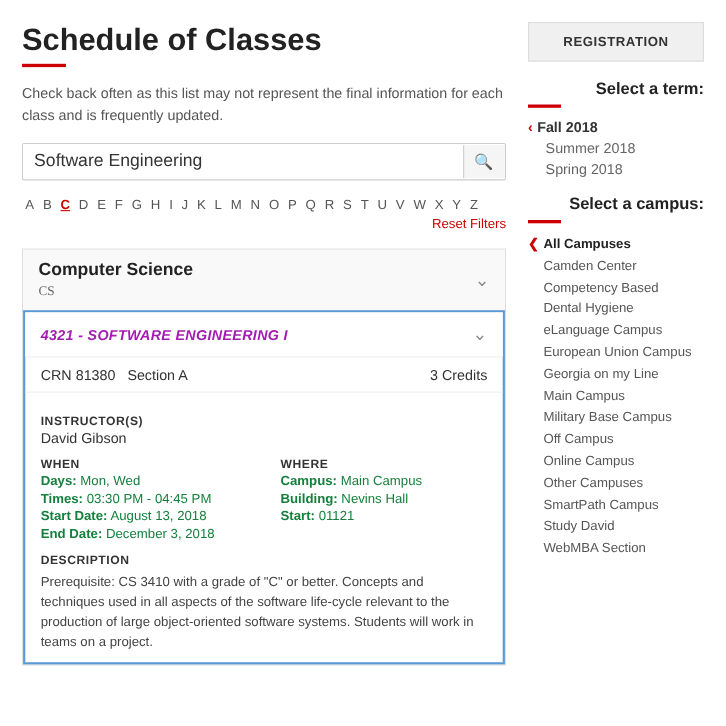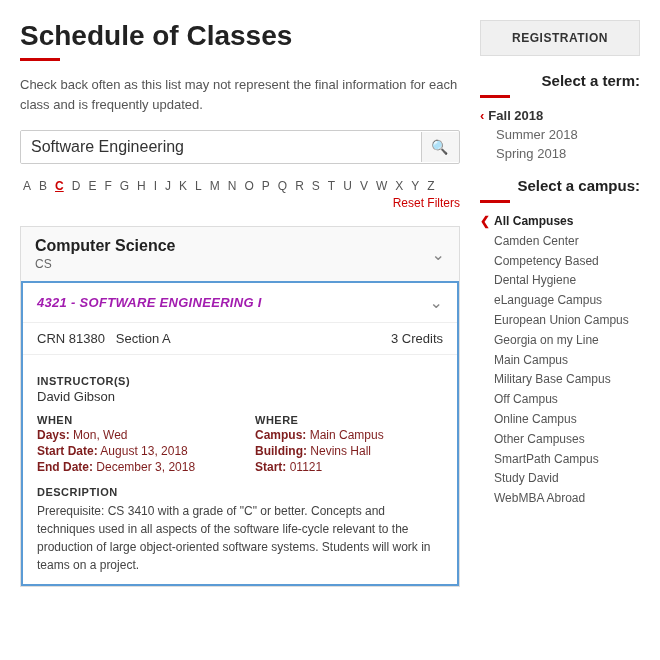--- a/index.html
+++ b/index.html
@@ -116,20 +116,21 @@
     }
     .dept-name {
       font-size: 16px;
       font-weight: bold;
       color: #222;
     }
     .dept-code {
       font-size: 12px;
       color: #666;
       margin-top: 2px;
+      font-family: Liberation Serif, serif;
     }
     .chevron {
       color: #888;
       font-size: 16px;
     }
 
     
     .course-block {
       border: 2px solid #5b9bd5;
       margin: 0 0 0 0;
@@ -177,21 +178,21 @@
     }
     .instructor-name { font-size: 13px; color: #333; margin-bottom: 10px; }
 
     .when-where {
       display: flex;
       gap: 30px;
       margin-bottom: 10px;
     }
     .when-col, .where-col { flex: 1; }
     .when-where .field-label { margin-top: 0; }
-    .info-row { font-size: 12px; color: #7f1d1d; margin-bottom: 2px; }
+    .info-row { font-size: 12px; color: #15803d; margin-bottom: 2px; }
     .info-row strong { font-weight: bold; }
 
     .description-text {
       font-size: 12px;
       color: #444;
       line-height: 1.5;
       margin-top: 4px;
     }
 
     
@@ -330,20 +331,24 @@
           <div class="instructor-name">David Gibson</div>
 
           <div class="when-where">
             <div class="when-col">
               <div class="field-label">WHEN</div>
               <div class="info-row">
                 <strong>Days:</strong>
                 <span>Mon, Wed</span>
               </div>
               <div class="info-row">
+                <strong>Times:</strong>
+                <span>03:30 PM - 04:45 PM</span>
+              </div>
+              <div class="info-row">
                 <strong>Start Date:</strong>
                 <span>August 13, 2018</span>
               </div>
               <div class="info-row">
                 <strong>End Date:</strong>
                 <span>December 3, 2018</span>
               </div>
             </div>
             <div class="where-col">
               <div class="field-label">WHERE</div>
@@ -427,17 +432,17 @@
         <div class="campus-item inactive">
           <span>Other Campuses</span>
         </div>
         <div class="campus-item inactive">
           <span>SmartPath Campus</span>
         </div>
         <div class="campus-item inactive">
           <span>Study David</span>
         </div>
         <div class="campus-item inactive">
-          <span>WebMBA Abroad</span>
+          <span>WebMBA Section</span>
         </div>
       </div>
   </div>
 </div>
 
 </body></html>

